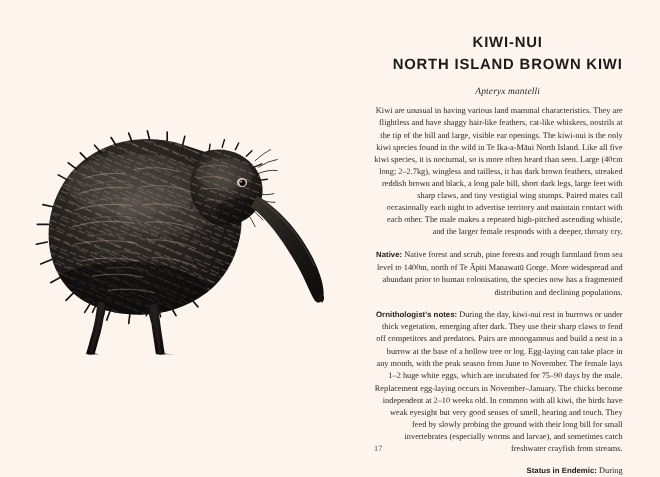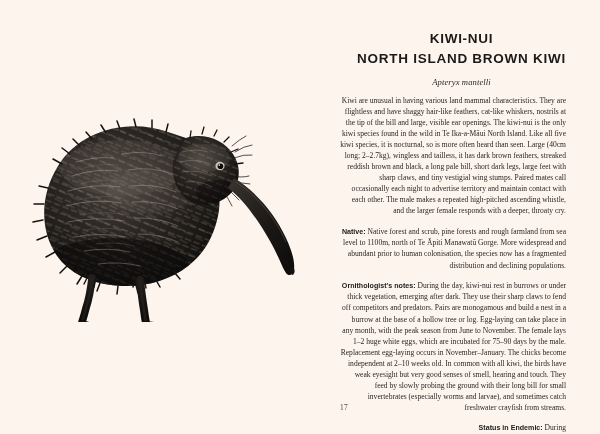--- a/index.html
+++ b/index.html
@@ -331,21 +331,21 @@
       <div class="title-maori">KIWI-NUI</div>
       <div class="title-common">NORTH ISLAND BROWN KIWI</div>
       <div class="sci-name">Apteryx mantelli</div>
     </div>
 
     <div class="body-copy">
 
       <p>Kiwi are unusual in having various land mammal characteristics. They are flightless and have shaggy hair-like feathers, cat-like whiskers, nostrils at the tip of the bill and large, visible ear openings. The kiwi-nui is the only kiwi species found in the wild in Te Ika-a-Māui North Island. Like all five kiwi species, it is nocturnal, so is more often heard than seen. Large (40cm long; 2–2.7kg), wingless and tailless, it has dark brown feathers, streaked reddish brown and black, a long pale bill, short dark legs, large feet with sharp claws, and tiny vestigial wing stumps. Paired mates call occasionally each night to advertise territory and maintain contact with each other. The male makes a repeated high-pitched ascending whistle, and the larger female responds with a deeper, throaty cry.</p>
 
       <p>
-        <span class="lead-label">Native:</span><span> Native forest and scrub, pine forests and rough farmland from sea level to 1100m, north of Te Āpiti Manawatū Gorge. More widespread and abundant prior to human colonisation, the species now has a fragmented distribution and declining populations.</span>
+        <span class="lead-label">Native:</span><span> Native forest and scrub, pine forests and rough farmland from sea level to 1400m, north of Te Āpiti Manawatū Gorge. More widespread and abundant prior to human colonisation, the species now has a fragmented distribution and declining populations.</span>
       </p>
 
       <p>
         <span class="lead-label">Ornithologist's notes:</span><span> During the day, kiwi-nui rest in burrows or under thick vegetation, emerging after dark. They use their sharp claws to fend off competitors and predators. Pairs are monogamous and build a nest in a burrow at the base of a hollow tree or log. Egg-laying can take place in any month, with the peak season from June to November. The female lays 1–2 huge white eggs, which are incubated for 75–90 days by the male. Replacement egg-laying occurs in November–January. The chicks become independent at 2–10 weeks old. In common with all kiwi, the birds have weak eyesight but very good senses of smell, hearing and touch. They feed by slowly probing the ground with their long bill for small invertebrates (especially worms and larvae), and sometimes catch freshwater crayfish from streams.</span>
       </p>
 
       <p class="status-line">
         <span class="lead-label">Status in Endemic:</span><span> During</span>
       </p>
 

